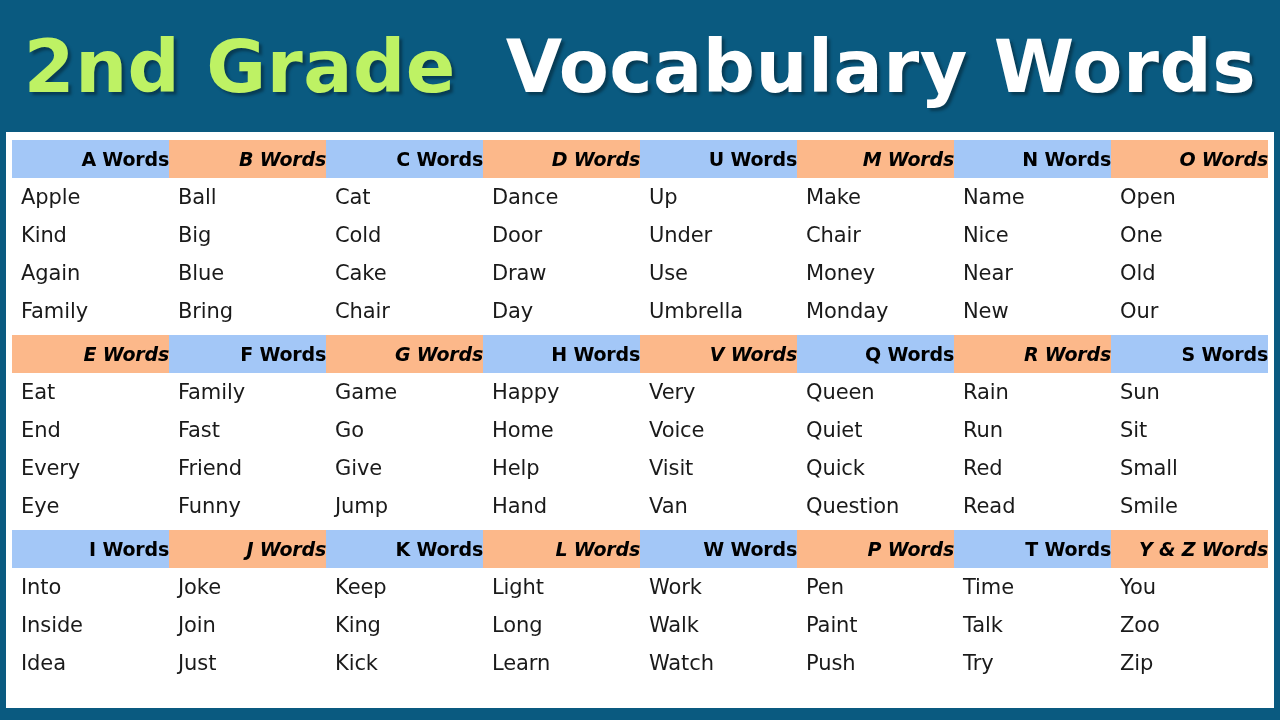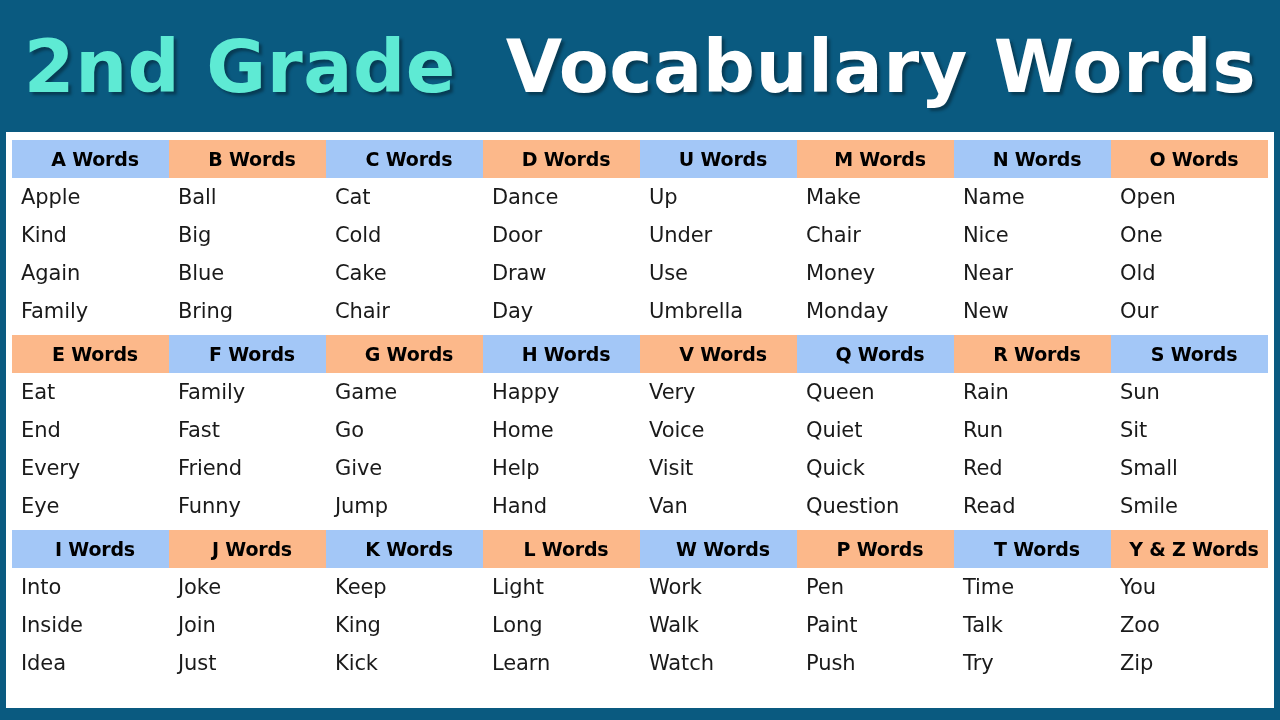--- a/index.html
+++ b/index.html
@@ -27,21 +27,21 @@
   }
   .title {
     font-family:"DejaVu Sans", sans-serif;
     font-size:73px;
     font-weight:700;
     letter-spacing:0.5px;
     white-space:nowrap;
     line-height:1;
     text-shadow:3px 3px 3px rgba(0,0,0,0.35);
   }
-  .title .grade { color:#5eead4; }
+  .title .grade { color:#bef264; }
   .title .rest  { color:#FFFFFF;margin-left:24px; }
 
   
   .card {
     position:absolute;
     left:6px; top:132px;
     width:1268px; height:576px;
     background:#FFFFFF;
     padding:8px 6px 6px 6px;
   }
@@ -53,27 +53,27 @@
   }
   .table col { width:157px; }
 
   .hdr-cell {
     height:38px;
     padding:0 0 0 9px;
     font-family:"DejaVu Sans", sans-serif;
     font-size:19px;
     font-weight:700;
     color:#000000;
-    text-align:center;
+    text-align:right;
     vertical-align:middle;
     white-space:nowrap;
     letter-spacing:-0.2px;
   }
   .hdr-blue   { background:#A3C7F7; }
-  .hdr-orange { background:#FCB88A; }
+  .hdr-orange { background:#FCB88A;font-style:italic; }
 
   .word-cell {
     height:38px;
     padding:0 0 0 9px;
     font-family:"DejaVu Sans", sans-serif;
     font-size:21px;
     font-weight:400;
     color:#1A1A1A;
     text-align:left;
     vertical-align:middle;

